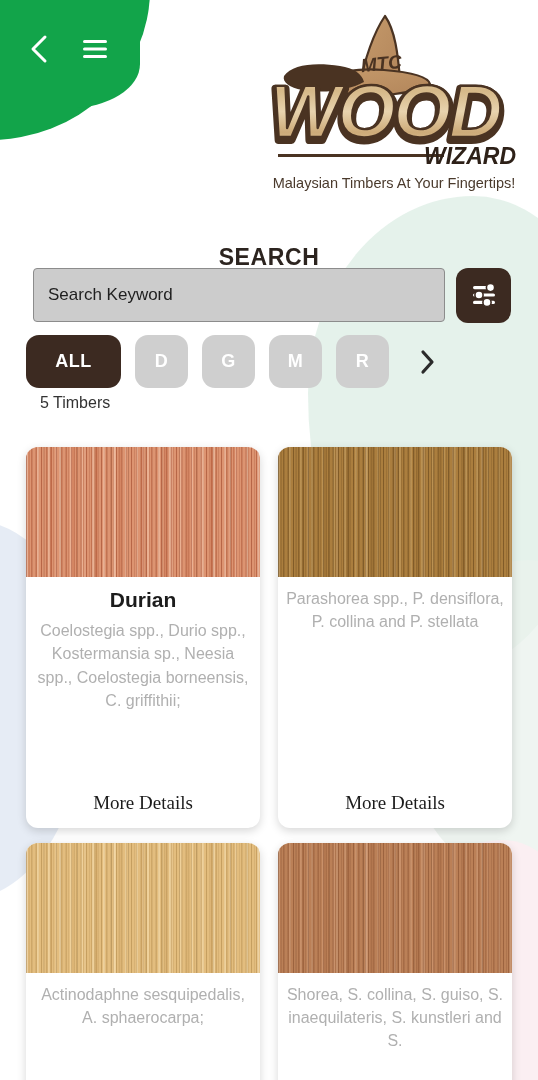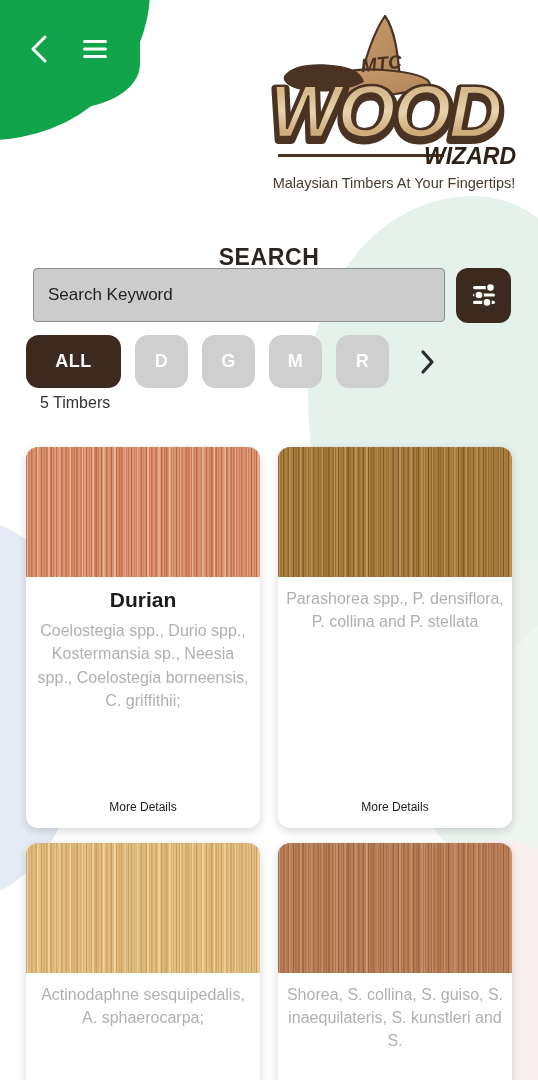--- a/index.html
+++ b/index.html
@@ -258,23 +258,24 @@
     margin-bottom: 6px;
     line-height: 1.25;
   }
   .card-sci {
     font-size: 16px;
     color: #b0b0b0;
     line-height: 1.45;
     flex: 1;
   }
   .card-more {
-    font-size: 12px;
+    font-size: 19px;
     color: #1c1c1c;
     padding-top: 6px;
+    font-family: Liberation Serif, serif;
   }
 
   
   .wood {
     position: absolute;
     inset: 0;
   }
   .wood::before {
     content: "";
     position: absolute;

